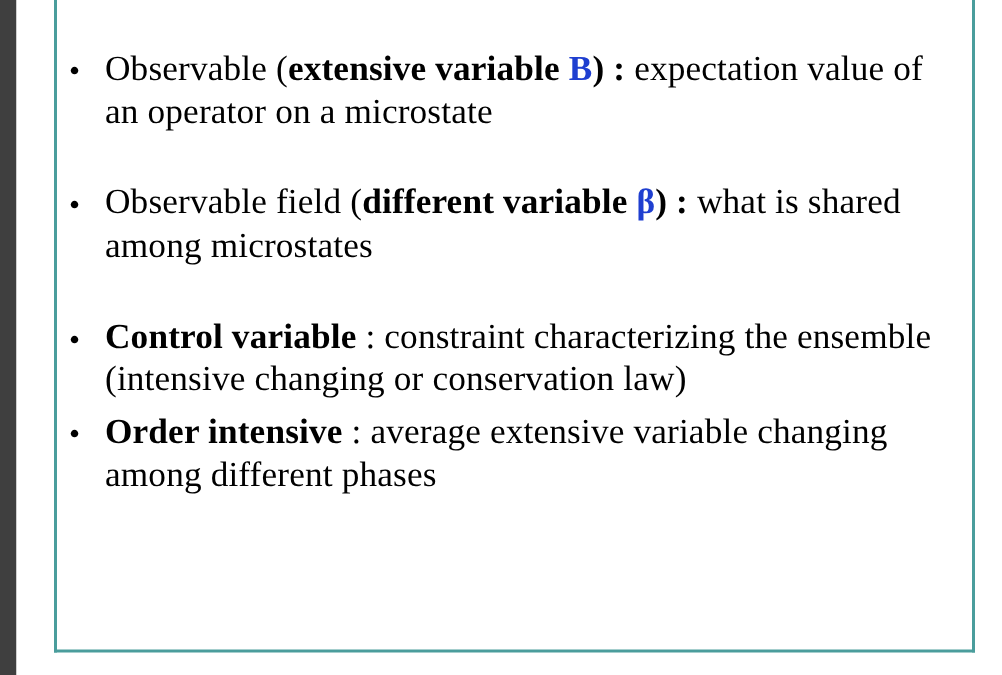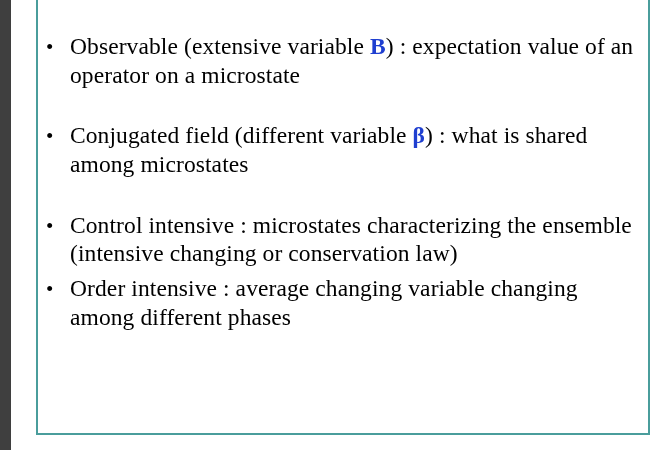--- a/index.html
+++ b/index.html
@@ -70,21 +70,21 @@
     padding-left: 6px;
     box-sizing: border-box;
   }
   .bullet .txt {
     flex: 1 1 auto;
     font-size: 23.5px;
     line-height: 1.22;
     color: #000000;
     letter-spacing: 0.1px;
   }
-  .b { font-weight: normal; margin-top: 44px; }
+  .b { font-weight: bold; margin-top: 44px; }
   .blue { color: #1f3fd0; font-weight: bold; }
   .gap-lg { height: 32px; }
   .gap-sm { height: 6px; }
 </style>
 </head>
 <body>
 
 <div class="slide">
 
   <div class="left-bar"></div>
@@ -102,39 +102,39 @@
         <span>Observable (</span><span class="b">extensive variable </span><span class="blue">B</span><span class="b">) :</span>
         <span>expectation value of an operator on a microstate</span>
       </div>
     </div>
 
     <div class="gap-lg"></div>
 
     <div class="bullet">
       <div class="dot">•</div>
       <div class="txt">
-        <span>Conjugated field (</span><span class="b">different variable </span><span class="blue">β</span><span class="b">) :</span>
+        <span>Observable field (</span><span class="b">different variable </span><span class="blue">β</span><span class="b">) :</span>
         <span>what is shared among microstates</span>
       </div>
     </div>
 
     <div class="gap-lg"></div>
 
     <div class="bullet">
       <div class="dot">•</div>
       <div class="txt">
-        <span class="b">Control intensive</span><span> : microstates</span>
+        <span class="b">Control variable</span><span> : constraint</span>
         <span>characterizing the ensemble  (intensive changing  or conservation law)</span>
       </div>
     </div>
 
     <div class="gap-sm"></div>
 
     <div class="bullet">
       <div class="dot">•</div>
       <div class="txt">
-        <span class="b">Order intensive</span><span>  : average changing</span>
+        <span class="b">Order intensive</span><span>  : average extensive</span>
         <span>variable changing among different phases</span>
       </div>
     </div>
 
   </div>
 </div>
 
 </body></html>

